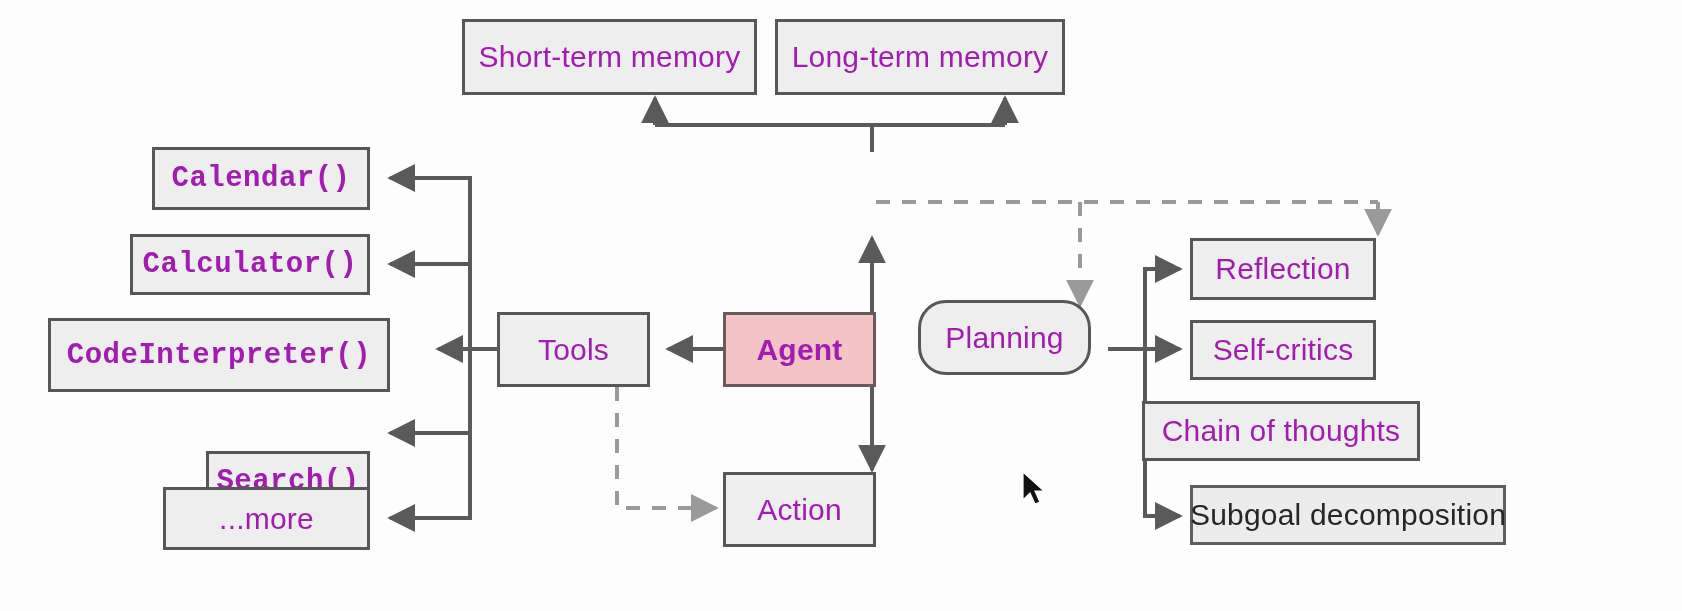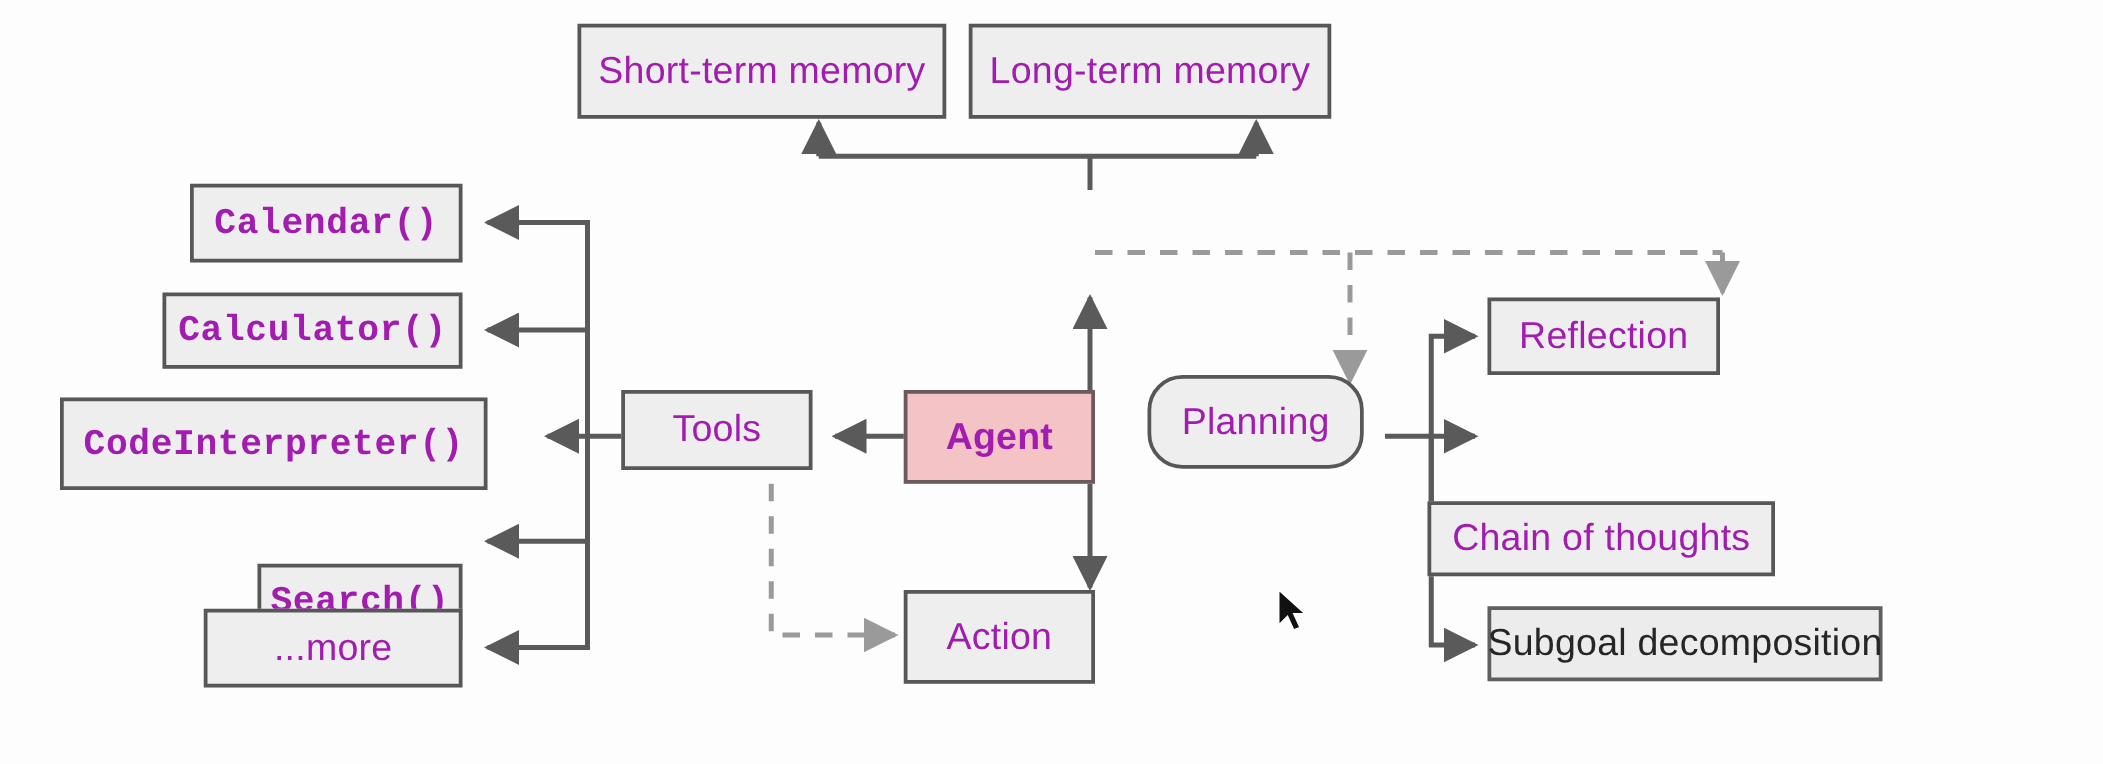--- a/index.html
+++ b/index.html
@@ -119,21 +119,21 @@
 
   <div class="node" style="left:462px; top:19px; width:295px; height:76px;">
     <span>Short-term memory</span>
   </div>
 
   <div class="node" style="left:775px; top:19px; width:290px; height:76px;">
     <span>Long-term memory</span>
   </div>
 
 
-  <div class="node" style="left:497px; top:312px; width:153px; height:64px;">
+  <div class="node" style="left:497px; top:312px; width:153px; height:75px;">
     <span>Tools</span>
   </div>
 
   <div class="node accent" style="left:723px; top:312px; width:153px; height:75px;">
     <span>Agent</span>
   </div>
 
   <div class="node" style="left:918px; top:300px; width:173px; height:75px;border-radius:28px;">
     <span>Planning</span>
   </div>
@@ -159,20 +159,23 @@
   </div>
 
   <div class="node" style="left:163px; top:487px; width:207px; height:63px;">
     <span>...more</span>
   </div>
 
   <div class="node" style="left:1190px; top:238px; width:186px; height:62px;">
     <span>Reflection</span>
   </div>
 
+  <div class="node" style="left:1190px; top:320px; width:186px; height:60px;">
+    <span>Self-critics</span>
+  </div>
 
   <div class="node" style="left:1142px; top:401px; width:278px; height:60px;">
     <span>Chain of thoughts</span>
   </div>
 
   <div class="node faded" style="left:1190px; top:485px; width:316px; height:60px;">
     <span>Subgoal decomposition</span>
   </div>
 
   <svg class="cursor" width="26" height="38" viewBox="0 0 26 38" style="left:1021px; top:470px;">

